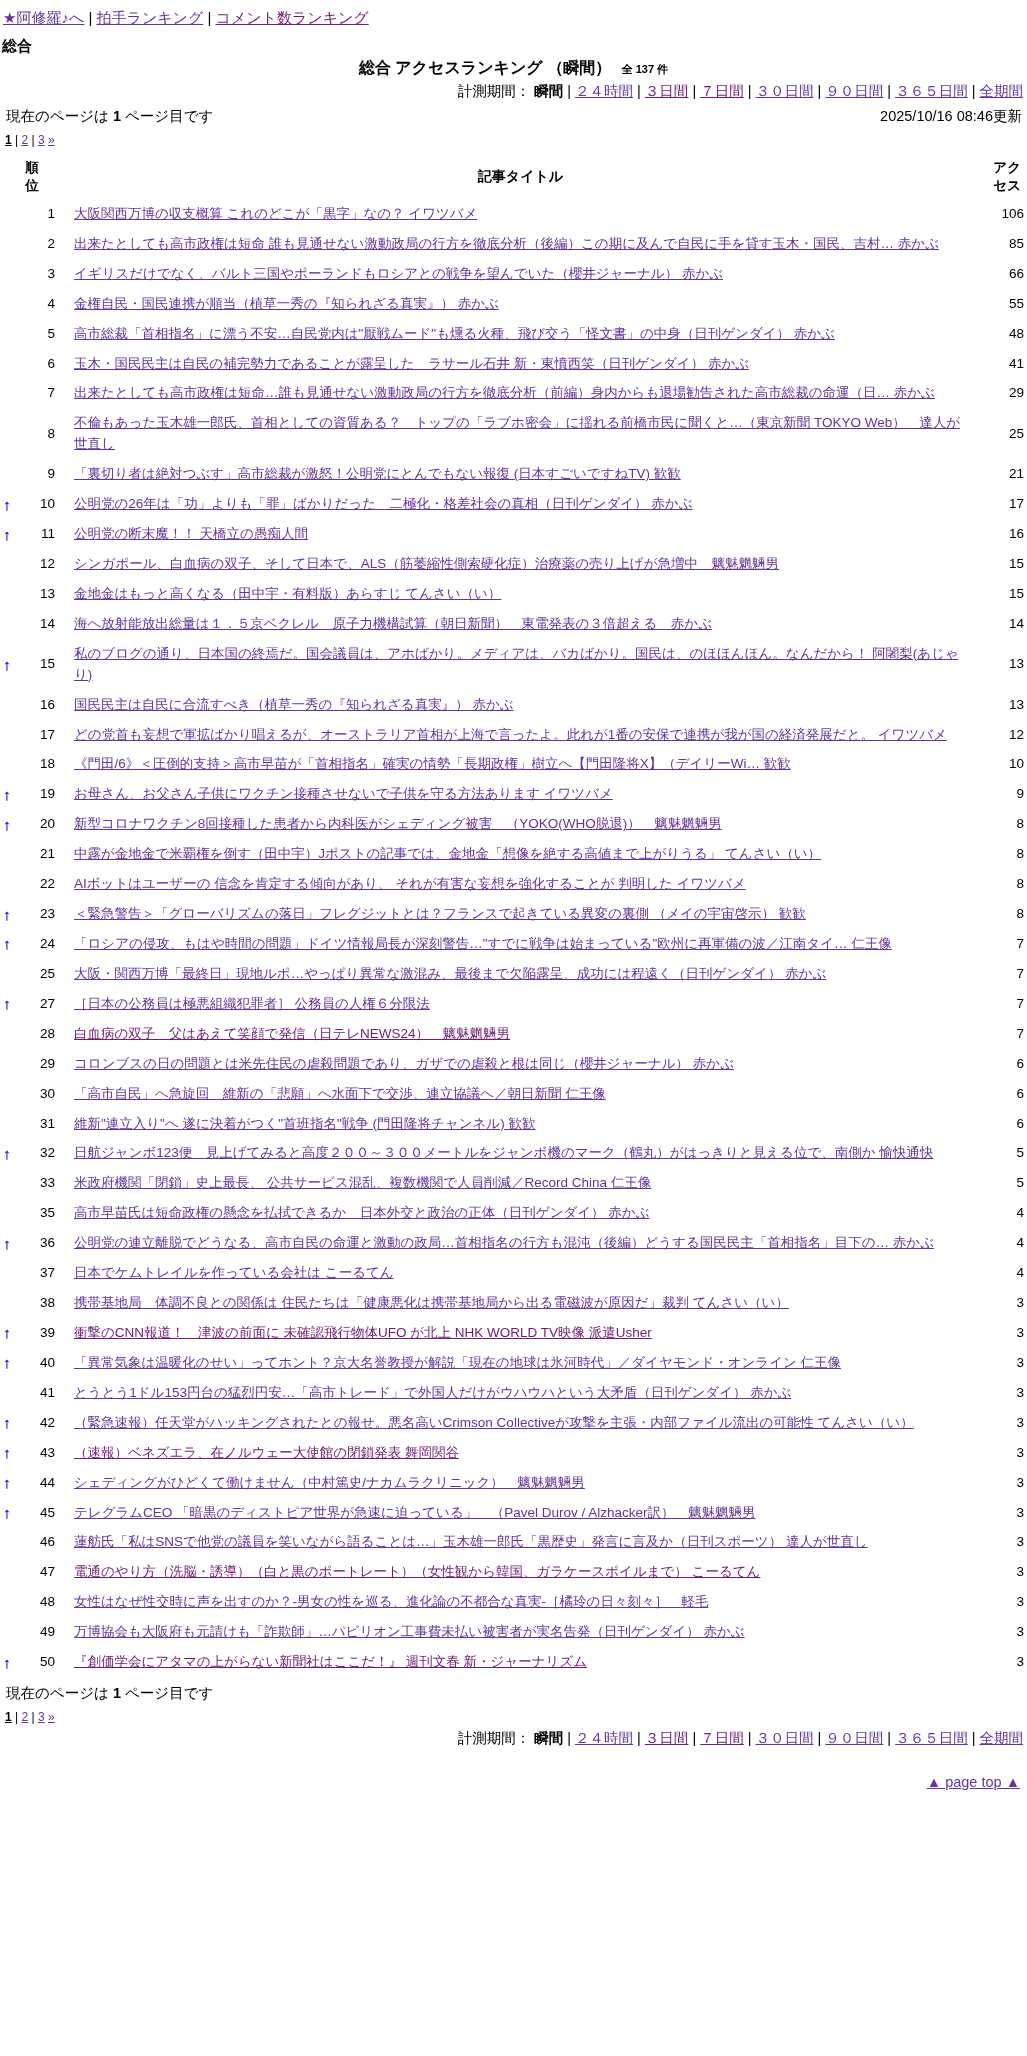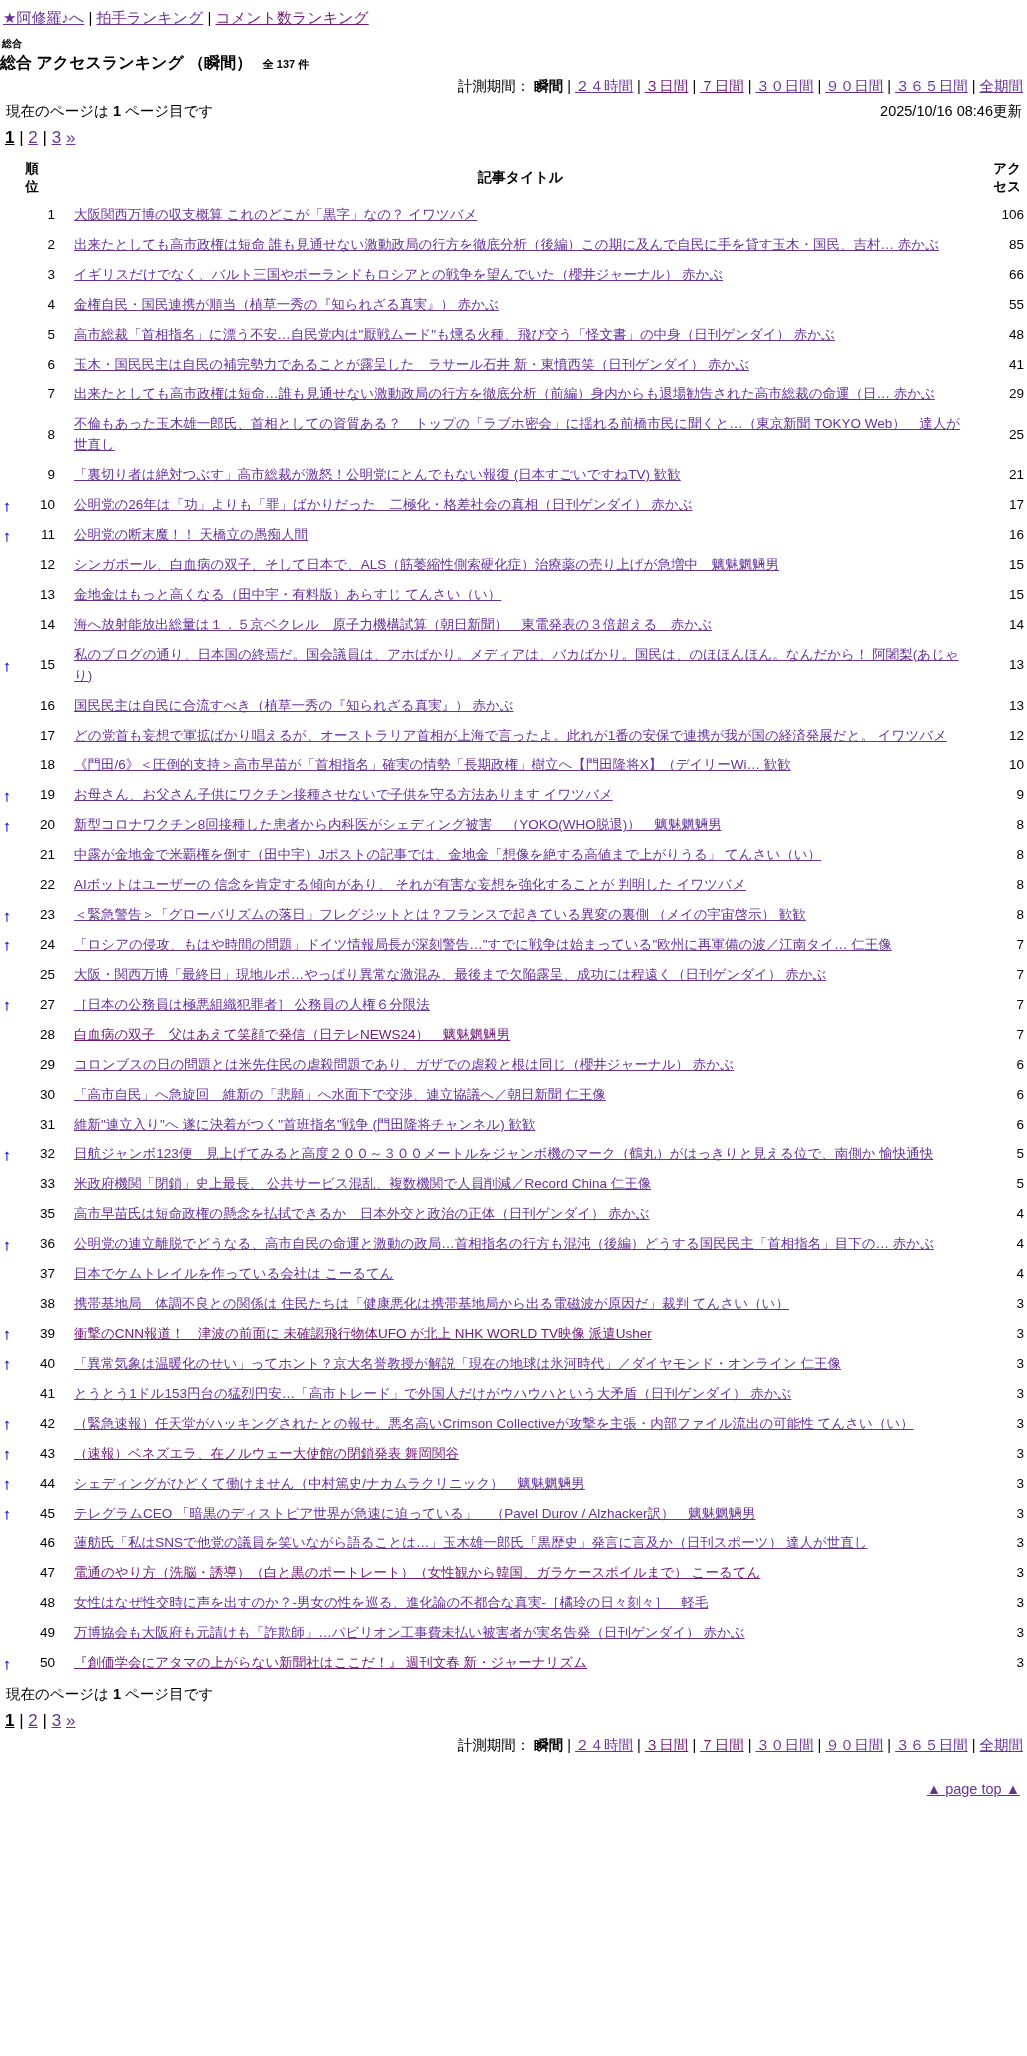--- a/index.html
+++ b/index.html
@@ -3,27 +3,27 @@
 <meta charset="utf-8">
 <style>
   html,body{margin:0;padding:0;background:#fff;}
   body{width:1027px;min-height:2056px;color:#000;
        font-family:"Liberation Sans","DejaVu Sans",sans-serif;font-size:13.5px;}
   a{text-decoration:underline;cursor:pointer;}
   a.v{color:#663399;}
   a.u{color:#701a75;}
   .sep{color:#000;}
   .topnav{padding:9px 4px 0 3px;font-size:15px;}
-  .corner{font-size:10px;font-weight:700;padding:9px 0 0 2px;}
-  .titleline{margin-top:2px;font-size:16px;font-weight:700;}
+  .corner{font-size:15px;font-weight:700;padding:9px 0 0 2px;}
+  .titleline{text-align:center;margin-top:2px;font-size:16px;font-weight:700;}
   .titleline .count{font-size:11px;margin-left:6px;}
   .periodbar{text-align:right;padding:3px 4px 0 0;font-size:14.5px;}
   .periodbar b{font-weight:700;}
   .statusline{display:flex;justify-content:space-between;padding:2px 5px 0 6px;font-size:14.5px;margin-top:4px;}
-  .pagination{padding:7px 4px 2px 5px;font-size:17px;}
+  .pagination{padding:7px 4px 2px 5px;font-size:12px;}
   .pagination .cur{font-weight:700;text-decoration:underline;}
   table{width:100%;border-collapse:collapse;table-layout:fixed;margin-top:6px;}
   col.c1{width:64px;} col.c3{width:50px;}
   thead th{font-weight:700;vertical-align:middle;padding:4px 0;}
   th.h-rank{text-align:center;}
   th.h-rank span{display:inline-block;width:1.1em;word-break:break-all;line-height:1.35;}
   th.h-title{text-align:center;font-size:14px;}
   th.h-access{text-align:right;padding-right:4px;}
   th.h-access span{display:inline-block;width:2.2em;word-break:break-all;line-height:1.35;text-align:left;}
   tbody td{vertical-align:middle;padding:4.5px 0;line-height:1.55;}

